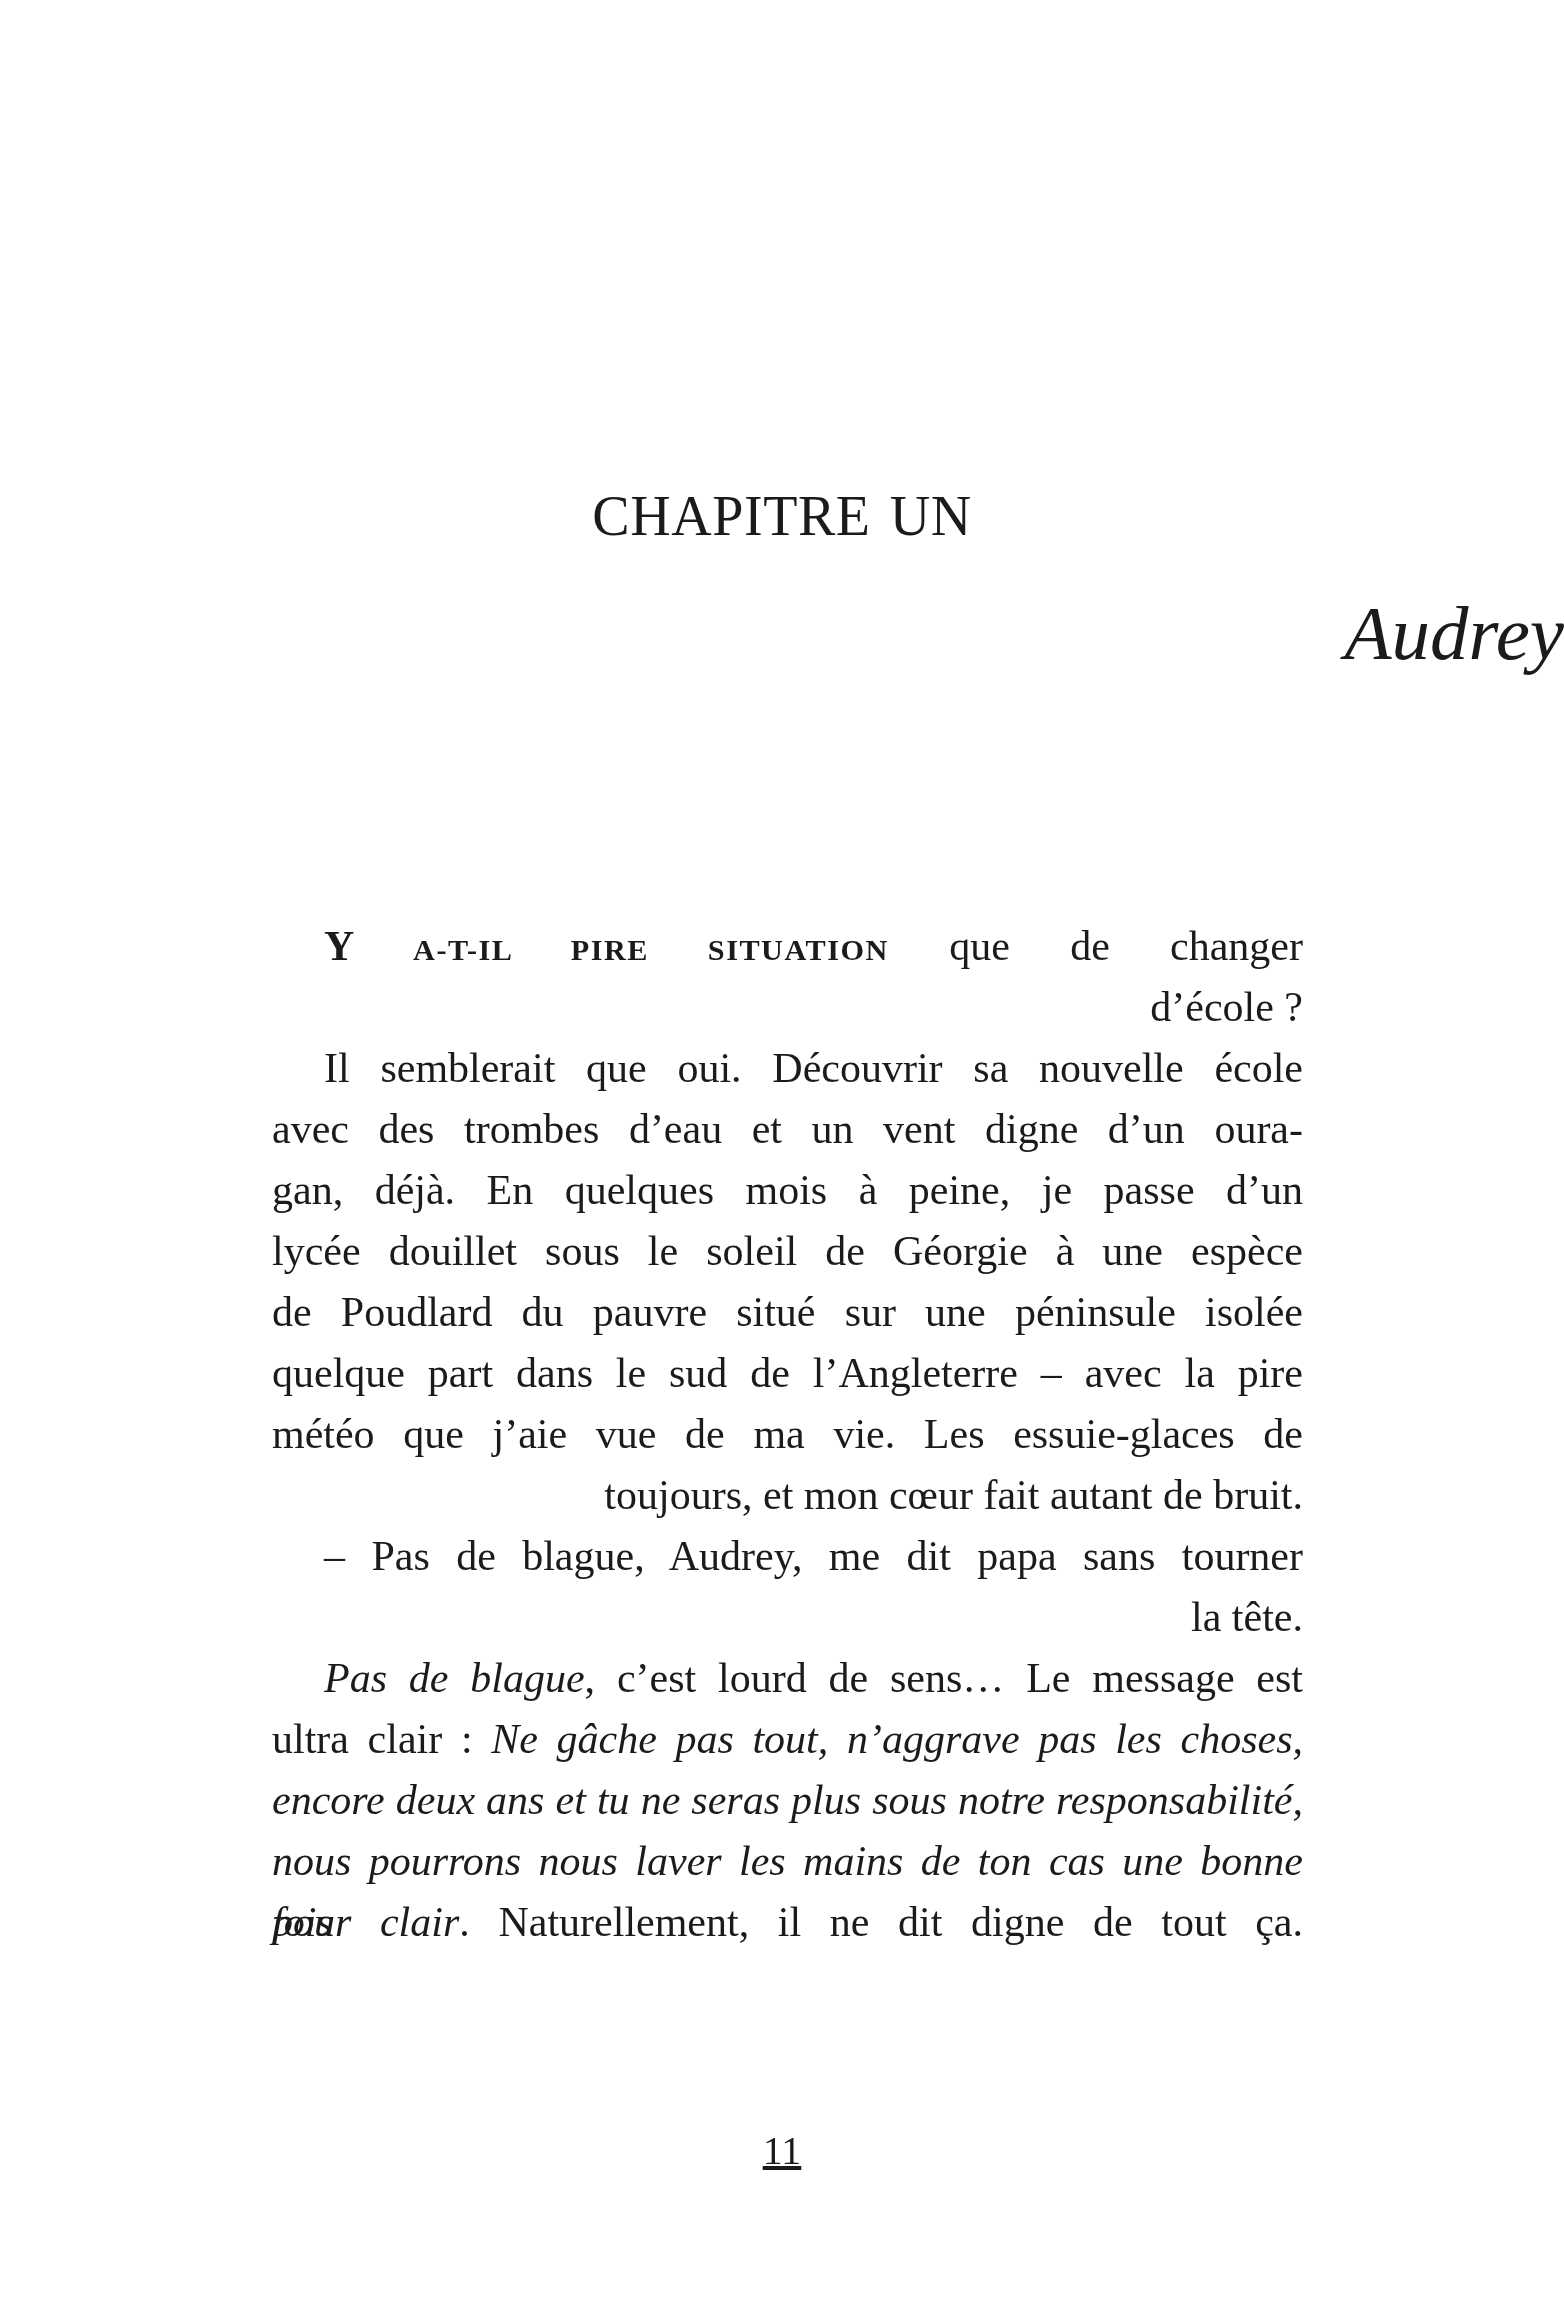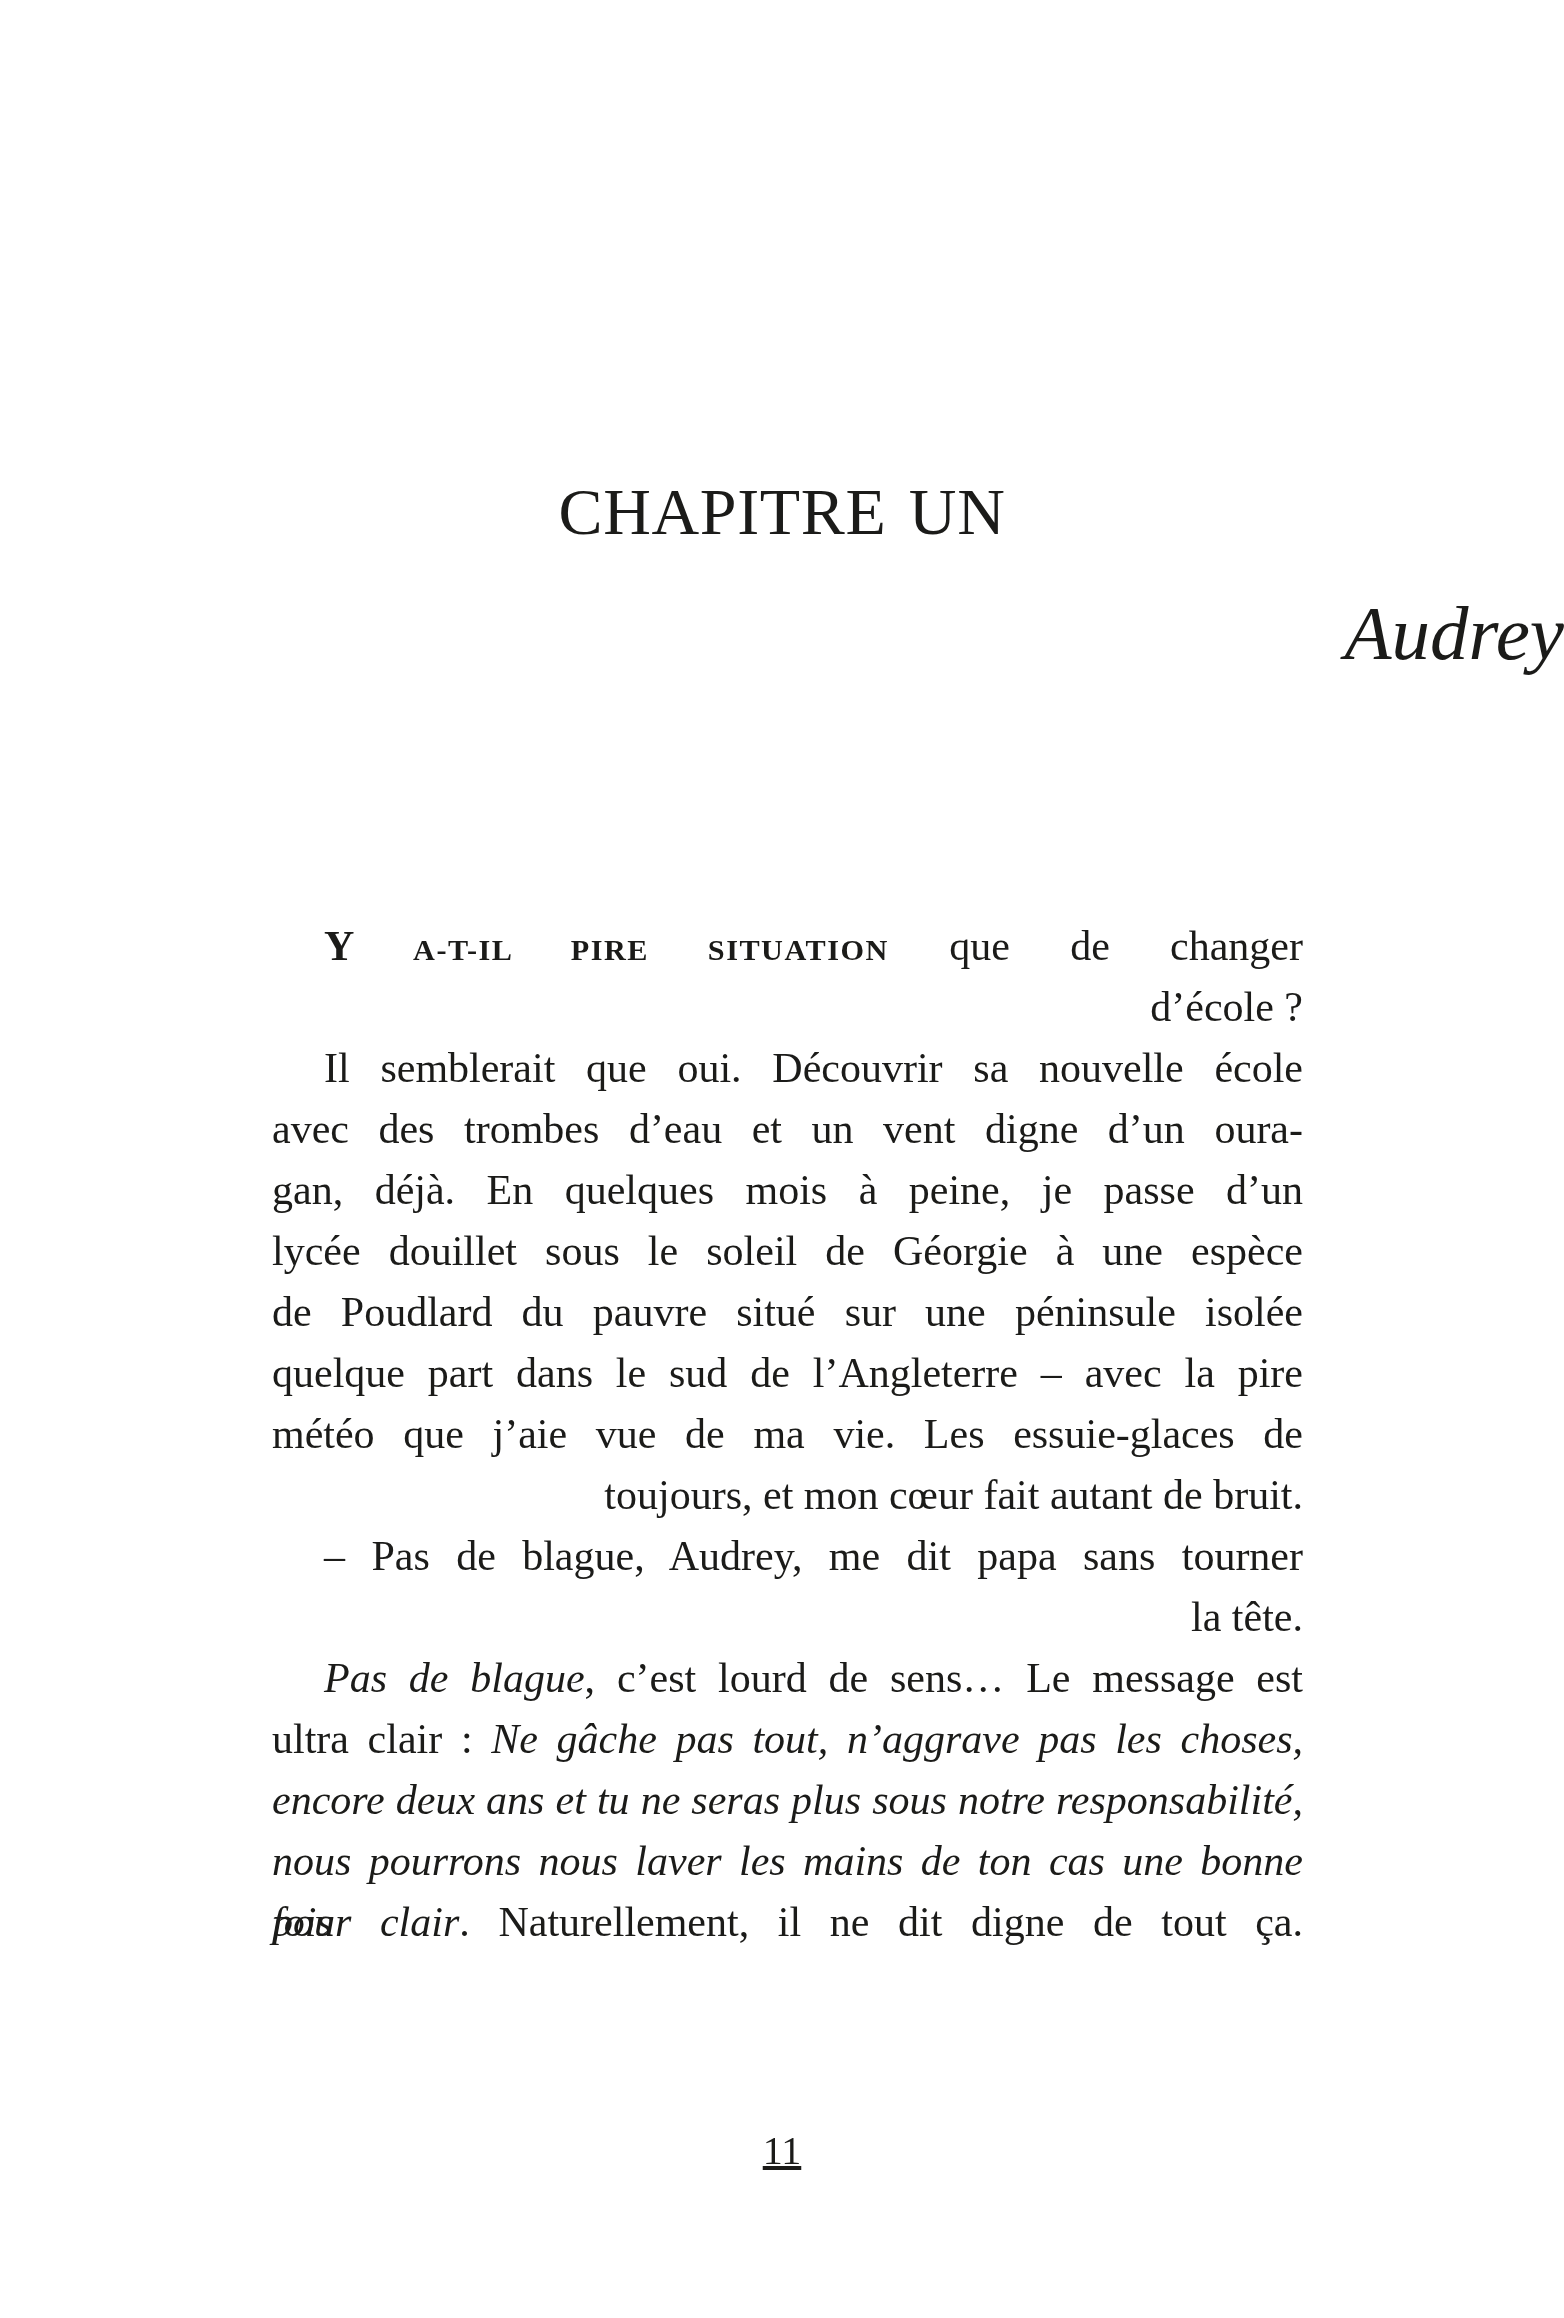--- a/index.html
+++ b/index.html
@@ -12,23 +12,23 @@
     width:1564px;
     height:2318px;
     background:var(--paper);
     color:var(--ink);
     font-family:"Liberation Serif","DejaVu Serif",serif;
     overflow:hidden;
   }
   .chapter-heading{
     position:absolute;
     top:476px; left:0; right:0;
-    margin:0;
+    margin:10px;
     text-align:center;
-    font-size:66px;
+    font-size:56px;
     font-weight:400;
     line-height:1.1;
     letter-spacing:0.01em;
     word-spacing:0.08em;
   }
   .chapter-title{
     position:absolute;
     top:587px; left:0; right:0;
     margin:0;
     text-align:right;

